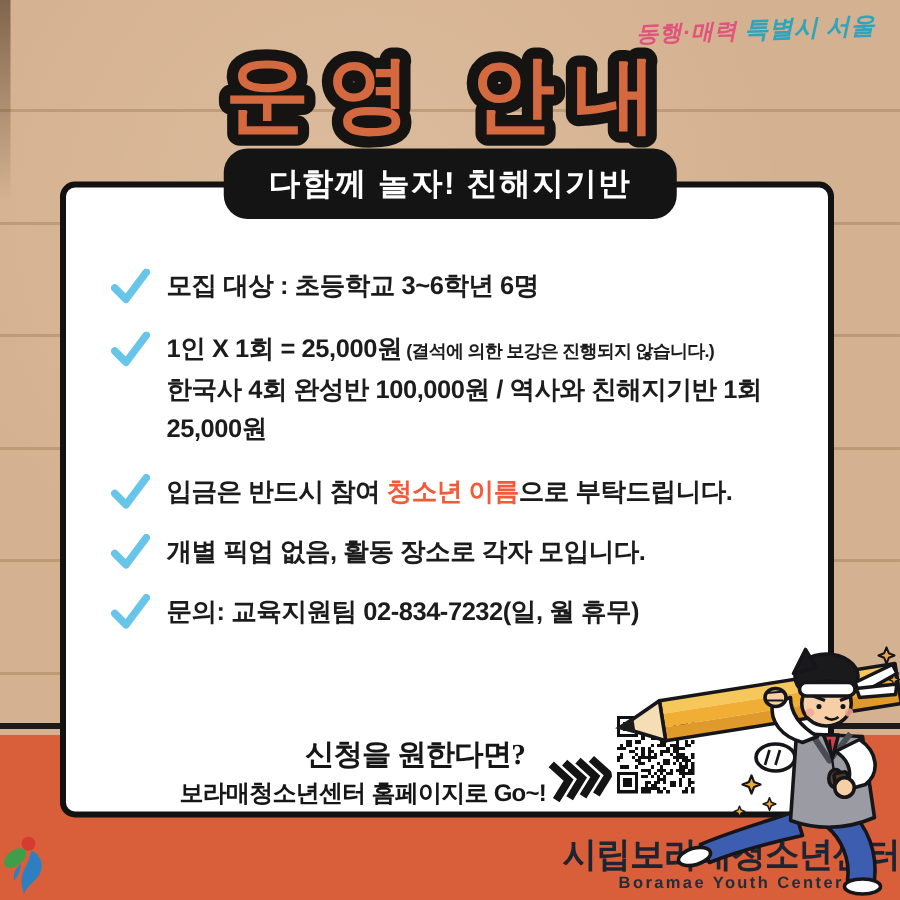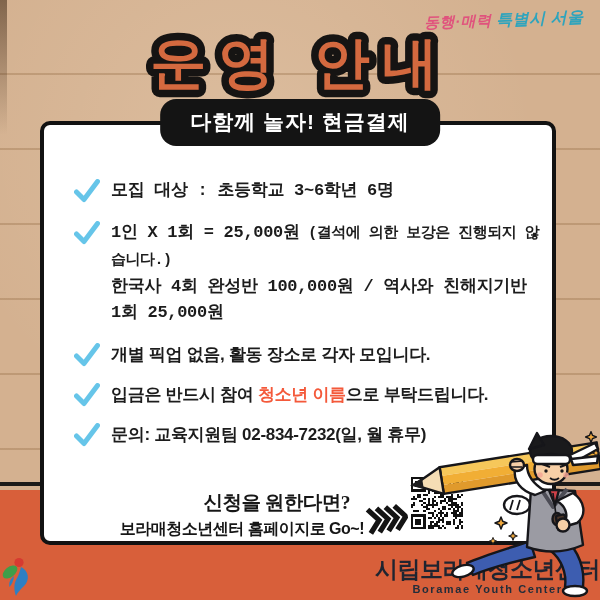--- a/index.html
+++ b/index.html
@@ -52,22 +52,22 @@
   
   .card {
     position:absolute; left:40px; top:121px; width:516px; height:424px; z-index:3;
     background:#ffffff; border:4px solid #121212; border-radius:10px;
     padding:53px 6px 0 30px;
   }
   .row { display:flex; align-items:flex-start; gap:11px; }
   .row .check { flex:0 0 auto; margin-top:1px; }
   .row .txt { font-size:17px; font-weight:700; color:#1c1c1c; line-height:26px; letter-spacing:-0.3px; }
   .row.tight .txt { line-height:21.5px; }
-  .m16 { margin-bottom:16px;font-family:Liberation Mono, monospace; } .m26 { margin-bottom:26px; } .m14 { margin-bottom:14px; }
-  .note  { font-size:15px; font-weight:600; letter-spacing:-0.5px; }
+  .m16 { margin-bottom:16px; } .m26 { margin-bottom:26px; } .m14 { margin-bottom:14px; }
+  .note  { font-size:12px; font-weight:600; letter-spacing:-0.5px; }
   .accent { color:#f4593a; }
 
   
   .cta { position:absolute; left:48px; top:489px; width:316px; z-index:4;
     text-align:right; color:#161616; }
   .cta .l1 { font-size:19.5px; font-weight:800; letter-spacing:-0.5px; padding-right:14px;font-family:Liberation Serif, serif; }
   .cta .l2 { font-size:16px;  font-weight:800; letter-spacing:-0.5px; margin-top:3px; white-space:nowrap; }
   .arrows { position:absolute; left:366px; top:504px; z-index:4; transform:rotate(-8deg); }
 
   
@@ -98,21 +98,21 @@
     <span class="left">동행·매력</span>
     <span class="right">특별시 서울</span>
   </div>
 
   <div class="title-wrap">
     <svg class="title-svg" width="460" height="90" viewBox="0 0 460 90">
       <text x="230" y="66" text-anchor="middle" font-size="56" letter-spacing="12" fill="#d4693f" stroke="#161413" stroke-width="15" stroke-linejoin="round" paint-order="stroke">운영 안내</text>
     </svg>
   </div>
 
-  <div class="banner">다함께 놀자! 현금결제</div>
+  <div class="banner">다함께 놀자! 친해지기반</div>
 
   <div class="card">
 
     <div class="row m16">
       <svg class="check" width="26" height="24" viewBox="0 0 26 24">
         <path d="M2.5 13 L10 20.5 L23.5 2.5" fill="none" stroke="#66c5e9" stroke-width="5" stroke-linecap="round" stroke-linejoin="round"></path>
       </svg>
       <div class="txt">모집 대상 : 초등학교 3~6학년 6명</div>
     </div>
 
@@ -124,30 +124,30 @@
         <span>1인 X 1회 = 25,000원</span><span class="note"> (결석에 의한 보강은 진행되지 않습니다.)</span><br>
         <span>한국사 4회 완성반 100,000원 / 역사와 친해지기반 1회 25,000원</span>
       </div>
     </div>
 
 
     <div class="row m14">
       <svg class="check" width="26" height="24" viewBox="0 0 26 24">
         <path d="M2.5 13 L10 20.5 L23.5 2.5" fill="none" stroke="#66c5e9" stroke-width="5" stroke-linecap="round" stroke-linejoin="round"></path>
       </svg>
-      <div class="txt">개별 픽업 없음, 활동 장소로 각자 모입니다.</div>
+      <div class="txt">
+        <span>입금은 반드시 참여 </span><span class="accent">청소년 이름</span><span>으로 부탁드립니다.</span>
+      </div>
     </div>
 
     <div class="row m14">
       <svg class="check" width="26" height="24" viewBox="0 0 26 24">
         <path d="M2.5 13 L10 20.5 L23.5 2.5" fill="none" stroke="#66c5e9" stroke-width="5" stroke-linecap="round" stroke-linejoin="round"></path>
       </svg>
-      <div class="txt">
-        <span>입금은 반드시 참여 </span><span class="accent">청소년 이름</span><span>으로 부탁드립니다.</span>
-      </div>
+      <div class="txt">개별 픽업 없음, 활동 장소로 각자 모입니다.</div>
     </div>
 
     <div class="row">
       <svg class="check" width="26" height="24" viewBox="0 0 26 24">
         <path d="M2.5 13 L10 20.5 L23.5 2.5" fill="none" stroke="#66c5e9" stroke-width="5" stroke-linecap="round" stroke-linejoin="round"></path>
       </svg>
       <div class="txt">문의: 교육지원팀 02-834-7232(일, 월 휴무)</div>
     </div>
   </div>
 

